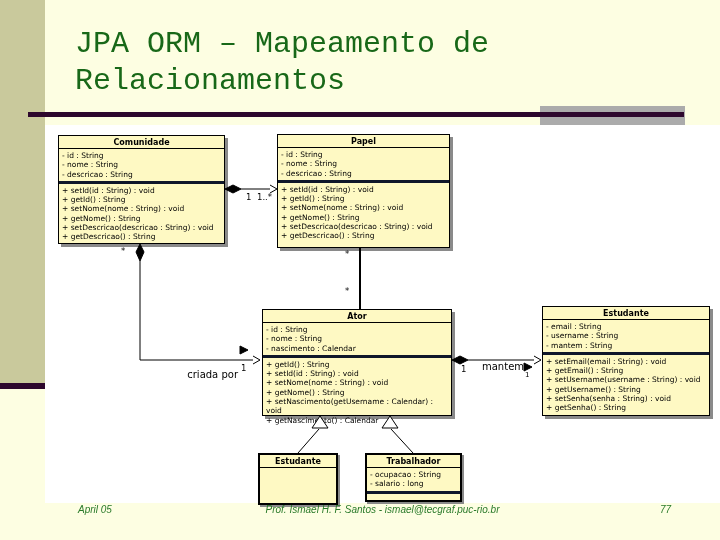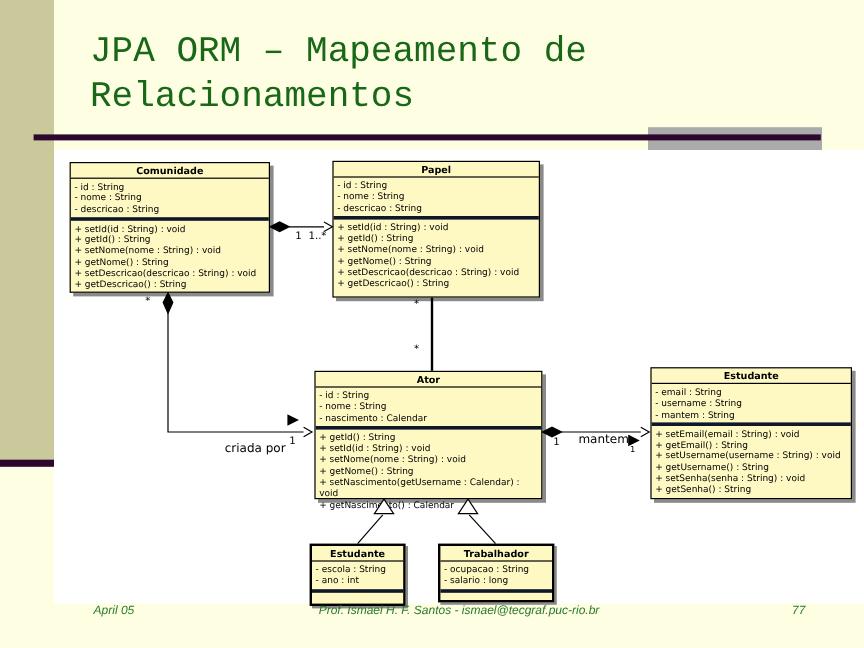--- a/index.html
+++ b/index.html
@@ -124,24 +124,20 @@
           <div>+ setEmail(email : String) : void</div>
           <div>+ getEmail() : String</div>
           <div>+ setUsername(username : String) : void</div>
           <div>+ getUsername() : String</div>
           <div>+ setSenha(senha : String) : void</div>
           <div>+ getSenha() : String</div>
         </div>
       </div>
       <div class="uml-class bold" style="left: 258px; top: 453px; width: 80px; height: 52px;">
         <div class="name">Estudante</div>
-        <div class="attrs">
-          <div>- escola : String</div>
-          <div>- ano : int</div>
-        </div>
         <div class="methods"></div>
       </div>
       <div class="uml-class bold" style="left: 365px; top: 453px; width: 97px; height: 49px;">
         <div class="name">Trabalhador</div>
         <div class="attrs">
           <div>- ocupacao : String</div>
           <div>- salario : long</div>
         </div>
         <div class="methods"></div>
       </div>

